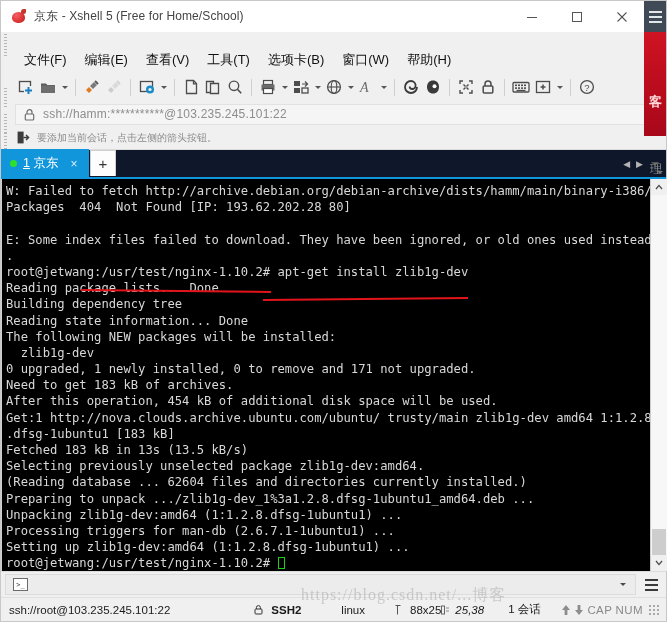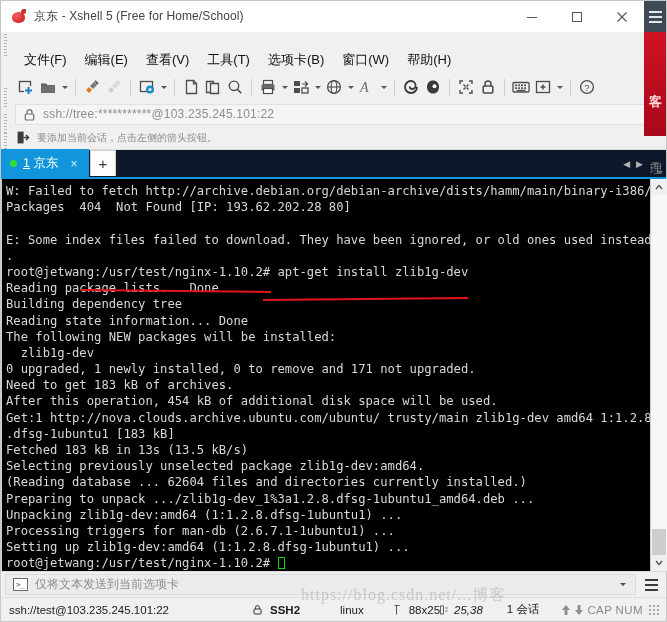--- a/index.html
+++ b/index.html
@@ -528,21 +528,21 @@
 
   <div class="addrrow">
     <div class="grip" style="top:87px;height:20px;"></div>
     <div class="addrbox">
       <span class="lock-ico">
         <svg width="11" height="13" viewBox="0 0 11 13">
             <path d="M3 6V4.2a2.5 2.5 0 015 0V6" fill="none" stroke="#6f6f6f" stroke-width="1.2"></path>
             <rect x="1.3" y="6" width="8.4" height="6" rx="1" fill="none" stroke="#6f6f6f" stroke-width="1.2"></rect>
           </svg>
       </span>
-      <span class="addr-text">ssh://tree:***********@103.235.245.101:22</span>
+      <span class="addr-text">ssh://hamm:***********@103.235.245.101:22</span>
       <span class="addr-caret"></span>
     </div>
   </div>
 
   <div class="notice">
     <div class="grip" style="top:113px;height:20px;"></div>
     <span class="notice-ico">
       <svg width="13" height="13" viewBox="0 0 13 13">
           <rect x="0.6" y="0.6" width="6" height="11.8" fill="#3c3c3c"></rect>
           <path d="M6.5 6.5h5M9 4l2.6 2.5L9 9" fill="none" stroke="#3c3c3c" stroke-width="1.4"></path>
@@ -580,32 +580,31 @@
         <svg width="8" height="6" viewBox="0 0 8 6">
             <path d="M1 1l3 3.6L7 1" fill="none" stroke="#4a4a4a" stroke-width="1.3"></path>
           </svg>
       </div>
     </div>
   </div>
 
   <div class="sendrow">
     <div class="sendbox">
       <span class="send-ico">&gt;_</span>
-      <span class="send-text">仅将文本发送到当前选项卡</span>
       <span class="send-caret"></span>
     </div>
     <div class="send-hamb">
         <i></i>
         <i></i>
         <i></i>
       </div>
   </div>
 
   <div class="statusbar">
-    <span class="st st-url">ssh://test@103.235.245.101:22</span>
+    <span class="st st-url">ssh://root@103.235.245.101:22</span>
     <span class="st st-ssh">
       <span>
         <svg width="9" height="11" viewBox="0 0 9 11" style="display:block">
             <path d="M2.4 5V3.6a2 2 0 014 0V5" fill="none" stroke="#333" stroke-width="1"></path>
             <rect x="1" y="5" width="7" height="5" rx="0.8" fill="none" stroke="#333" stroke-width="1"></rect>
           </svg>
       </span>
       <b>SSH2</b>
     </span>
     <span class="st st-term">linux</span>

